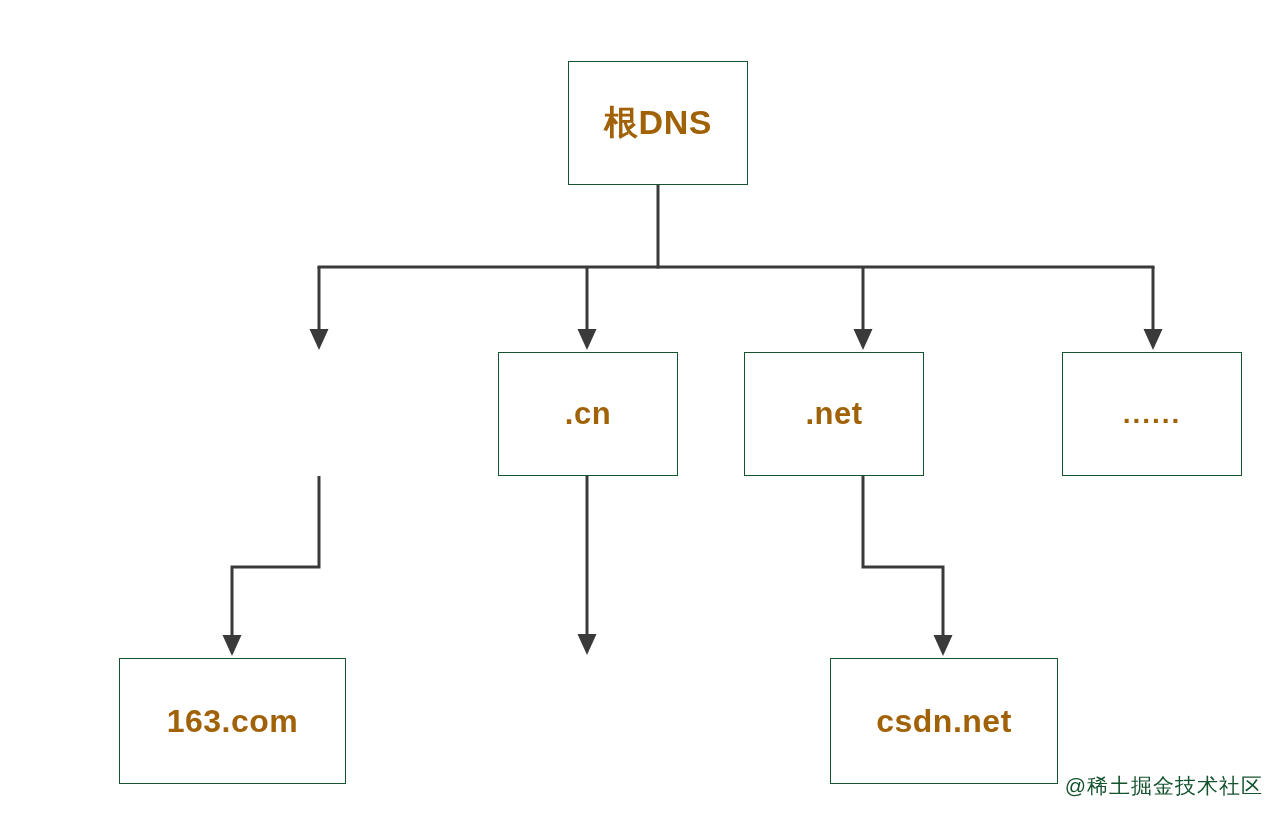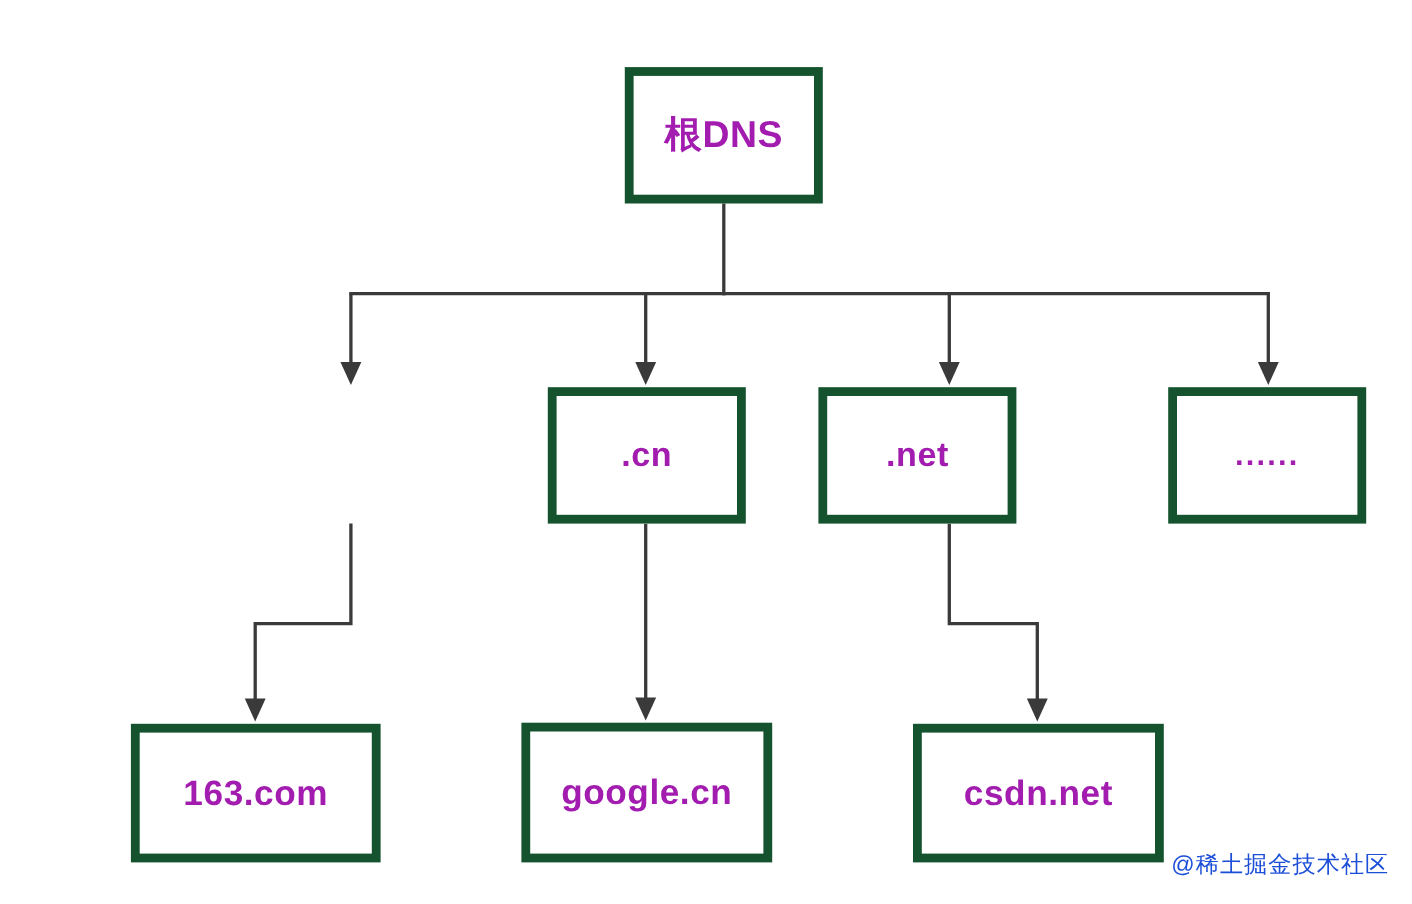--- a/index.html
+++ b/index.html
@@ -30,43 +30,43 @@
     stroke-linecap: butt;
     stroke-linejoin: miter;
   }
   .arrowhead {
     fill: #3a3a3a;
     stroke: none;
   }
   .node {
     position: absolute;
     box-sizing: border-box;
-    border: 8px solid #14532d;
+    border: 1px solid #14532d;
     background: #ffffff;
     display: flex;
     align-items: center;
     justify-content: center;
-    color: #a21caf;
+    color: #a16207;
     font-weight: 700;
     letter-spacing: 0.5px;
   }
   .n-root     { left: 568px;  top: 61px;  width: 180px; height: 124px; font-size: 34px; }
   .n-com      { left: 229px;  top: 352px; width: 181px; height: 124px; font-size: 31px; }
   .n-cn       { left: 498px;  top: 352px; width: 180px; height: 124px; font-size: 31px; align-items: center; }
   .n-net      { left: 744px;  top: 352px; width: 180px; height: 124px; font-size: 31px; }
   .n-ellipsis { left: 1062px; top: 352px; width: 180px; height: 124px; font-size: 28px; letter-spacing: 2px; }
   .n-ellipsis .node-label { line-height: 0.55; }
   .n-163      { left: 119px;  top: 658px; width: 227px; height: 126px; font-size: 32px; }
   .n-google   { left: 474px;  top: 657px; width: 228px; height: 127px; font-size: 32px; }
   .n-csdn     { left: 830px;  top: 658px; width: 228px; height: 126px; font-size: 32px; text-align: center; }
   .watermark {
     position: absolute;
     right: 21px;
     bottom: 22px;
-    color: #1d4ed8;
+    color: #14532d;
     font-size: 21px;
     font-weight: 400;
     letter-spacing: 1px;
     user-select: none;
   }
 </style>
 </head>
 <body>
 
 <div class="canvas">
@@ -113,23 +113,20 @@
   </div>
 
   <div class="node n-ellipsis">
     <span class="node-label">......</span>
   </div>
 
   <div class="node n-163">
     <span class="node-label">163.com</span>
   </div>
 
-  <div class="node n-google">
-    <span class="node-label">google.cn</span>
-  </div>
 
   <div class="node n-csdn">
     <span class="node-label">csdn.net</span>
   </div>
 
   <div class="watermark">@稀土掘金技术社区</div>
 
 </div>
 
 </body></html>

